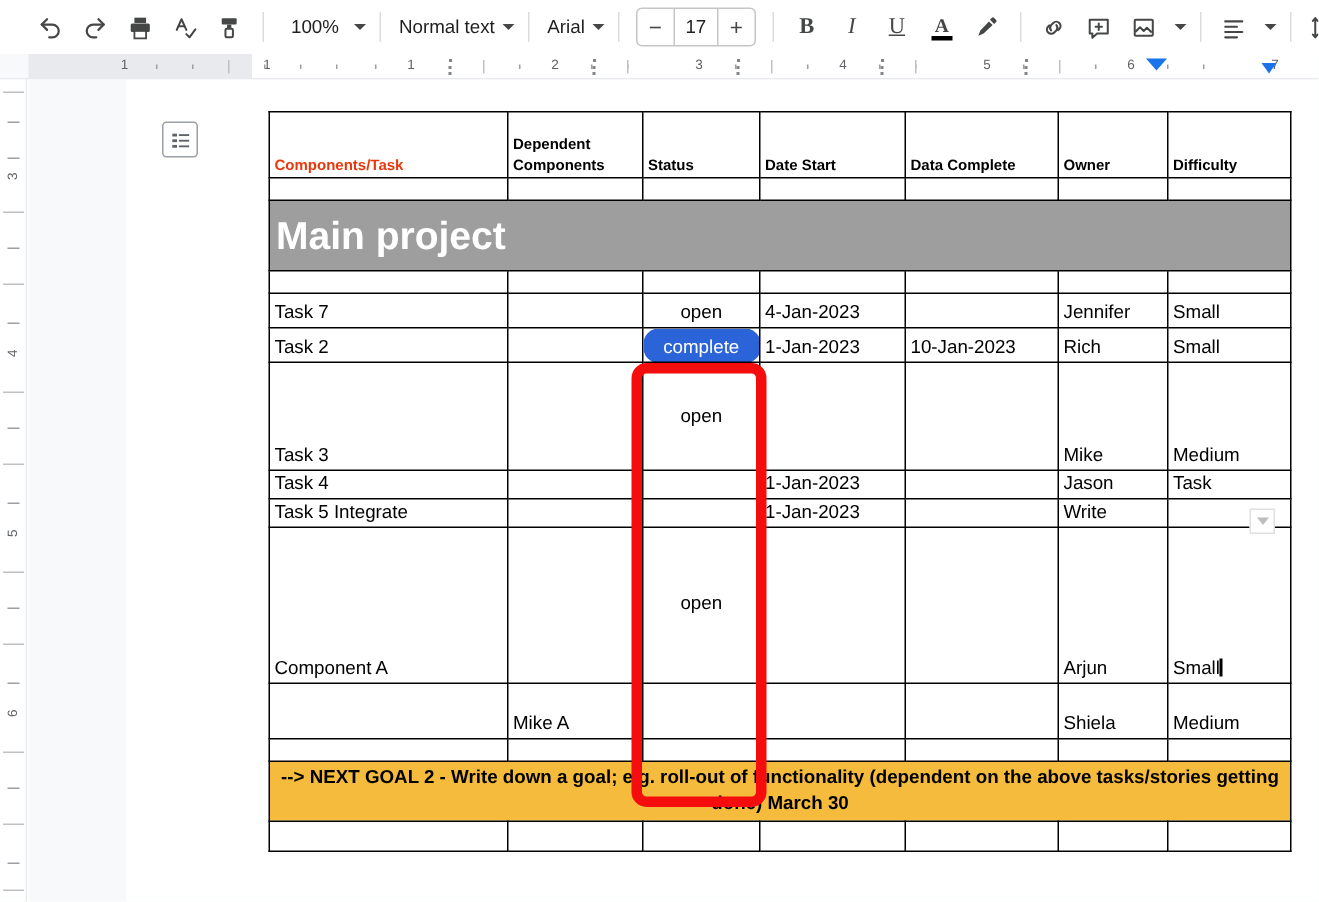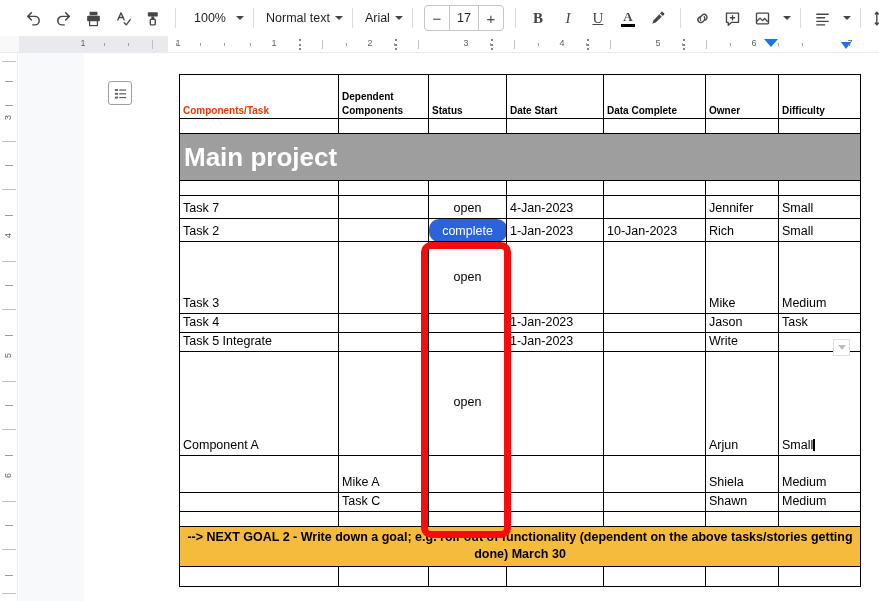--- a/index.html
+++ b/index.html
@@ -574,29 +574,20 @@
       <td style="height:37px"></td>
       <td>Mike A</td>
       <td class="c-center"></td>
       <td class="c-right"></td>
       <td class="c-right"></td>
       <td>Shiela</td>
       <td>Medium</td>
     </tr>
 
 
-    <tr>
-      <td style="height:19px"></td>
-      <td>Task C</td>
-      <td class="c-center"></td>
-      <td class="c-right"></td>
-      <td class="c-right"></td>
-      <td>Shawn</td>
-      <td>Medium</td>
-    </tr>
 
     <tr class="blank-row">
       <td style="height:7px"></td>
         <td></td>
       <td></td>
         <td></td>
       <td></td>
         <td></td>
       <td></td>
     </tr>

